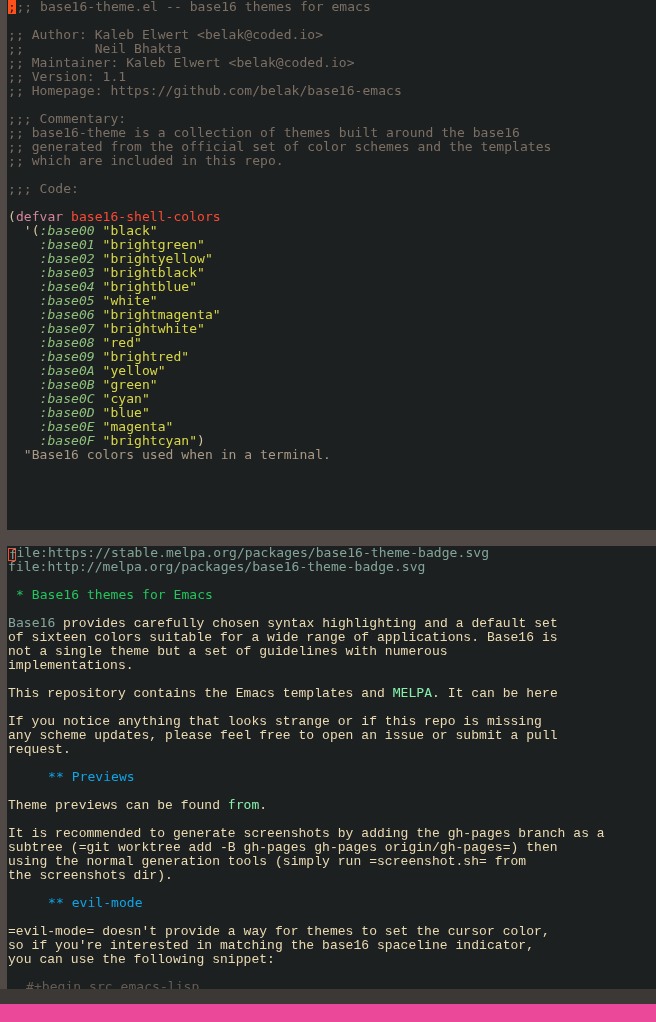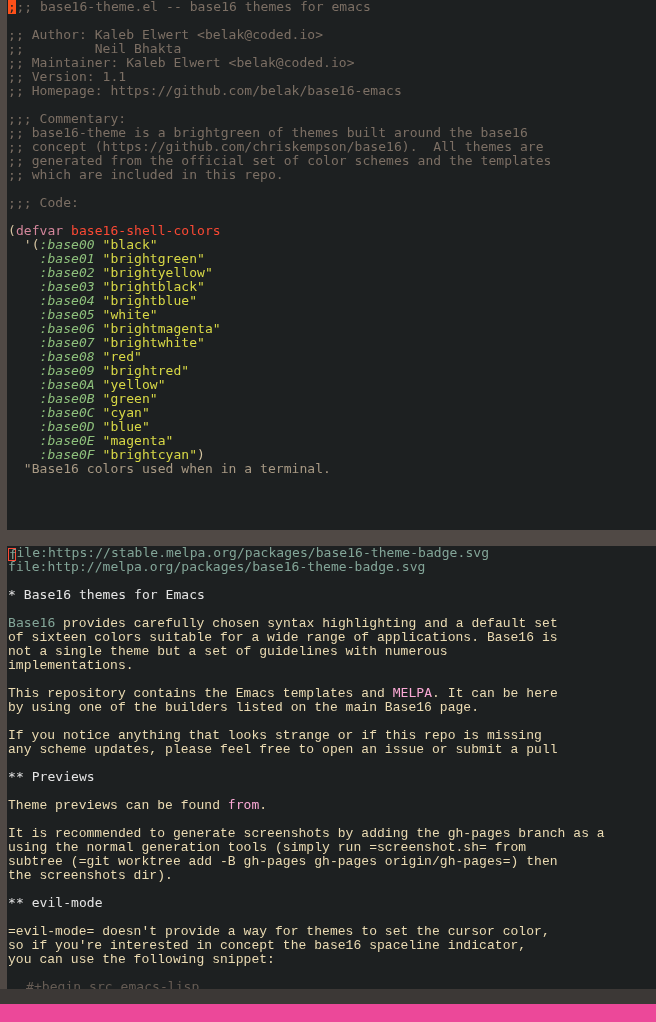--- a/index.html
+++ b/index.html
@@ -79,23 +79,23 @@
   
   .comment   { color: #7c6f64; }
   .keyword   { color: #d3869b; }
   .varname   { color: #fb4934; }
   .kw-sym    { color: #8ec07c; font-style: italic; }
   .string    { color: #d8d846; }
   .docstr    { color: #a89984; }
   .paren     { color: #d5c4a1; }
 
   
-  .org-h1    { color: #e5e5e5; }
-  .org-h2    { color: #e5e5e5; }
-  .org-link  { color: #f9a8d4; }
+  .org-h1    { color: #22c55e; margin-left: 8px; }
+  .org-h2    { color: #0ea5e9; padding-left: 40px; }
+  .org-link  { color: #86efac; }
   .org-link2 { color: #83a598; }
   .org-body  { color: #ebdbb2; font-family: Liberation Mono, monospace; }
   .org-meta  { color: #665c54; padding-left: 18px; }
   .org-src   { color: #fe8019; }
   .org-srccm { color: #ec4899; font-weight: bold; }
 
   
   .cursor-block {
     background: #fe5019;
     color: #1d2021;
@@ -126,22 +126,21 @@
       <div>
           <div class="line"><span class="cursor-block">;</span><span class="comment">;; base16-theme.el -- base16 themes for emacs</span></div>
           <div class="line">&nbsp;</div>
           <div class="line"><span class="comment">;; Author: Kaleb Elwert &lt;belak@coded.io&gt;</span></div>
           <div class="line"><span class="comment">;;         Neil Bhakta</span></div>
           <div class="line"><span class="comment">;; Maintainer: Kaleb Elwert &lt;belak@coded.io&gt;</span></div>
           <div class="line"><span class="comment">;; Version: 1.1</span></div>
           <div class="line"><span class="comment">;; Homepage: https://github.com/belak/base16-emacs</span></div>
           <div class="line">&nbsp;</div>
           <div class="line"><span class="comment">;;; Commentary:</span></div>
-          <div class="line"><span class="comment">;; base16-theme is a brightgreen of themes built around the base16</span></div>
-          <div class="line"><span class="comment">;; concept (https://github.com/chriskempson/base16).  All themes are</span></div>
+          <div class="line"><span class="comment">;; base16-theme is a collection of themes built around the base16</span></div>
           <div class="line"><span class="comment">;; generated from the official set of color schemes and the templates</span></div>
           <div class="line"><span class="comment">;; which are included in this repo.</span></div>
           <div class="line">&nbsp;</div>
           <div class="line"><span class="comment">;;; Code:</span></div>
           <div class="line">&nbsp;</div>
           <div class="line"><span class="paren">(</span><span class="keyword">defvar</span><span class="paren"> </span><span class="varname">base16-shell-colors</span></div>
           <div class="line"><span class="paren">  '(</span><span class="kw-sym">:base00</span><span class="paren"> </span><span class="string">"black"</span></div>
           <div class="line"><span class="paren">    </span><span class="kw-sym">:base01</span><span class="paren"> </span><span class="string">"brightgreen"</span></div>
           <div class="line"><span class="paren">    </span><span class="kw-sym">:base02</span><span class="paren"> </span><span class="string">"brightyellow"</span></div>
           <div class="line"><span class="paren">    </span><span class="kw-sym">:base03</span><span class="paren"> </span><span class="string">"brightblack"</span></div>
@@ -173,38 +172,38 @@
           <div class="line"><span class="org-link2">file:http://melpa.org/packages/base16-theme-badge.svg</span></div>
           <div class="line">&nbsp;</div>
           <div class="line"><span class="org-h1">* Base16 themes for Emacs</span></div>
           <div class="line">&nbsp;</div>
           <div class="line"><span class="org-link2">Base16</span><span class="org-body"> provides carefully chosen syntax highlighting and a default set</span></div>
           <div class="line"><span class="org-body">of sixteen colors suitable for a wide range of applications. Base16 is</span></div>
           <div class="line"><span class="org-body">not a single theme but a set of guidelines with numerous</span></div>
           <div class="line"><span class="org-body">implementations.</span></div>
           <div class="line">&nbsp;</div>
           <div class="line"><span class="org-body">This repository contains the Emacs templates and </span><span class="org-link">MELPA</span><span class="org-body">. It can be here</span></div>
-          <div class="line"><span class="org-body">by using one of the builders listed on the main Base16 page.</span></div>
           <div class="line">&nbsp;</div>
           <div class="line"><span class="org-body">If you notice anything that looks strange or if this repo is missing</span></div>
           <div class="line"><span class="org-body">any scheme updates, please feel free to open an issue or submit a pull</span></div>
+          <div class="line"><span class="org-body">request.</span></div>
           <div class="line">&nbsp;</div>
           <div class="line"><span class="org-h2">** Previews</span></div>
           <div class="line">&nbsp;</div>
           <div class="line"><span class="org-body">Theme previews can be found </span><span class="org-link">from</span><span class="org-body">.</span></div>
           <div class="line">&nbsp;</div>
           <div class="line"><span class="org-body">It is recommended to generate screenshots by adding the gh-pages branch as a</span></div>
+          <div class="line"><span class="org-body">subtree (=git worktree add -B gh-pages gh-pages origin/gh-pages=) then</span></div>
           <div class="line"><span class="org-body">using the normal generation tools (simply run =screenshot.sh= from</span></div>
-          <div class="line"><span class="org-body">subtree (=git worktree add -B gh-pages gh-pages origin/gh-pages=) then</span></div>
           <div class="line"><span class="org-body">the screenshots dir).</span></div>
           <div class="line">&nbsp;</div>
           <div class="line"><span class="org-h2">** evil-mode</span></div>
           <div class="line">&nbsp;</div>
           <div class="line"><span class="org-body">=evil-mode= doesn't provide a way for themes to set the cursor color,</span></div>
-          <div class="line"><span class="org-body">so if you're interested in concept the base16 spaceline indicator,</span></div>
+          <div class="line"><span class="org-body">so if you're interested in matching the base16 spaceline indicator,</span></div>
           <div class="line"><span class="org-body">you can use the following snippet:</span></div>
           <div class="line">&nbsp;</div>
           <div class="line"><span class="org-meta">#+begin_src emacs-lisp</span></div>
           <div class="line"><span class="org-srccm">  ;; Set the cursor color based on the evil state</span></div>
           <div class="line"><span class="org-src">  (defvar my/base16-colors base16-default-dark-colors)</span></div>
         </div>
     </div>
     <div class="modeline inactive">
       
     </div>

